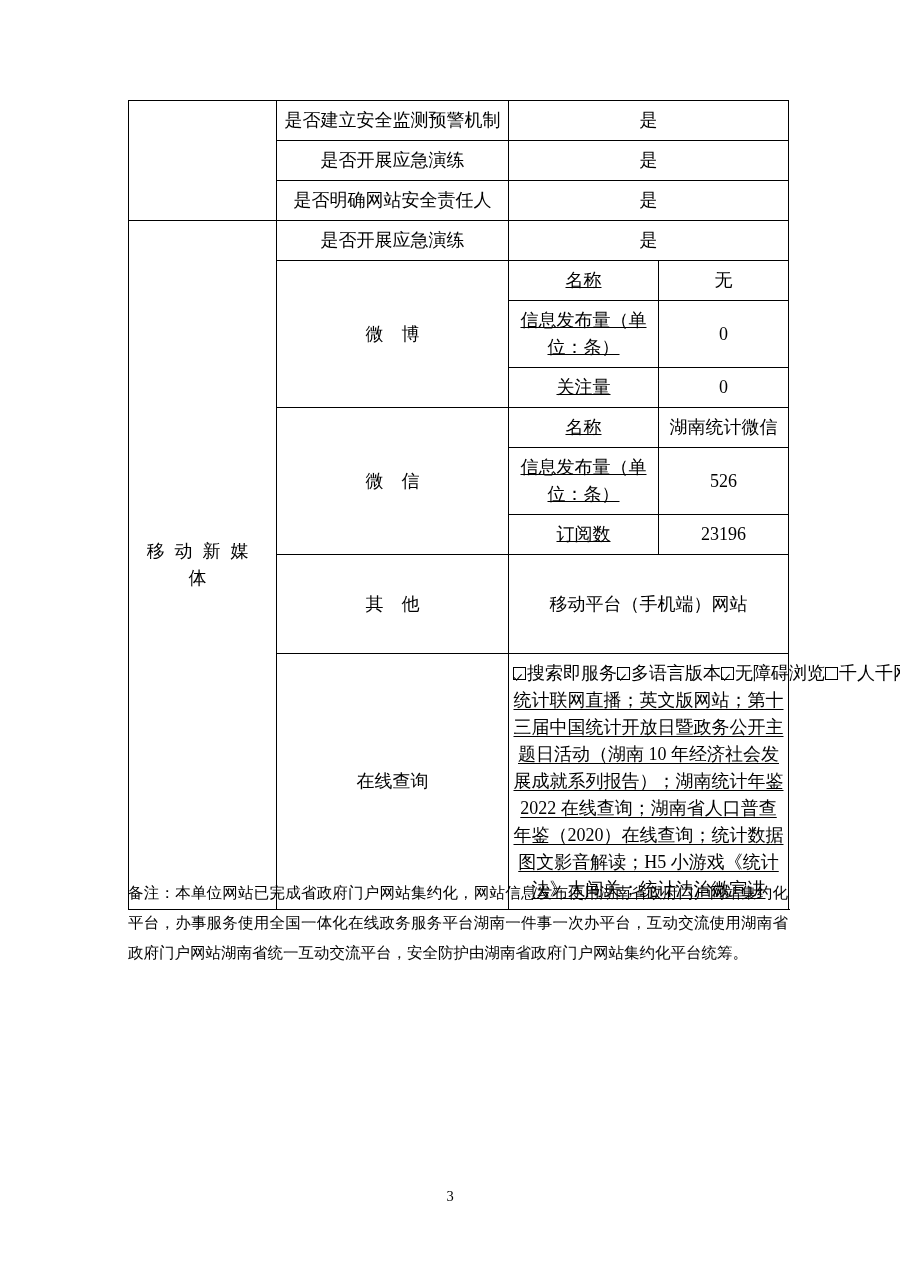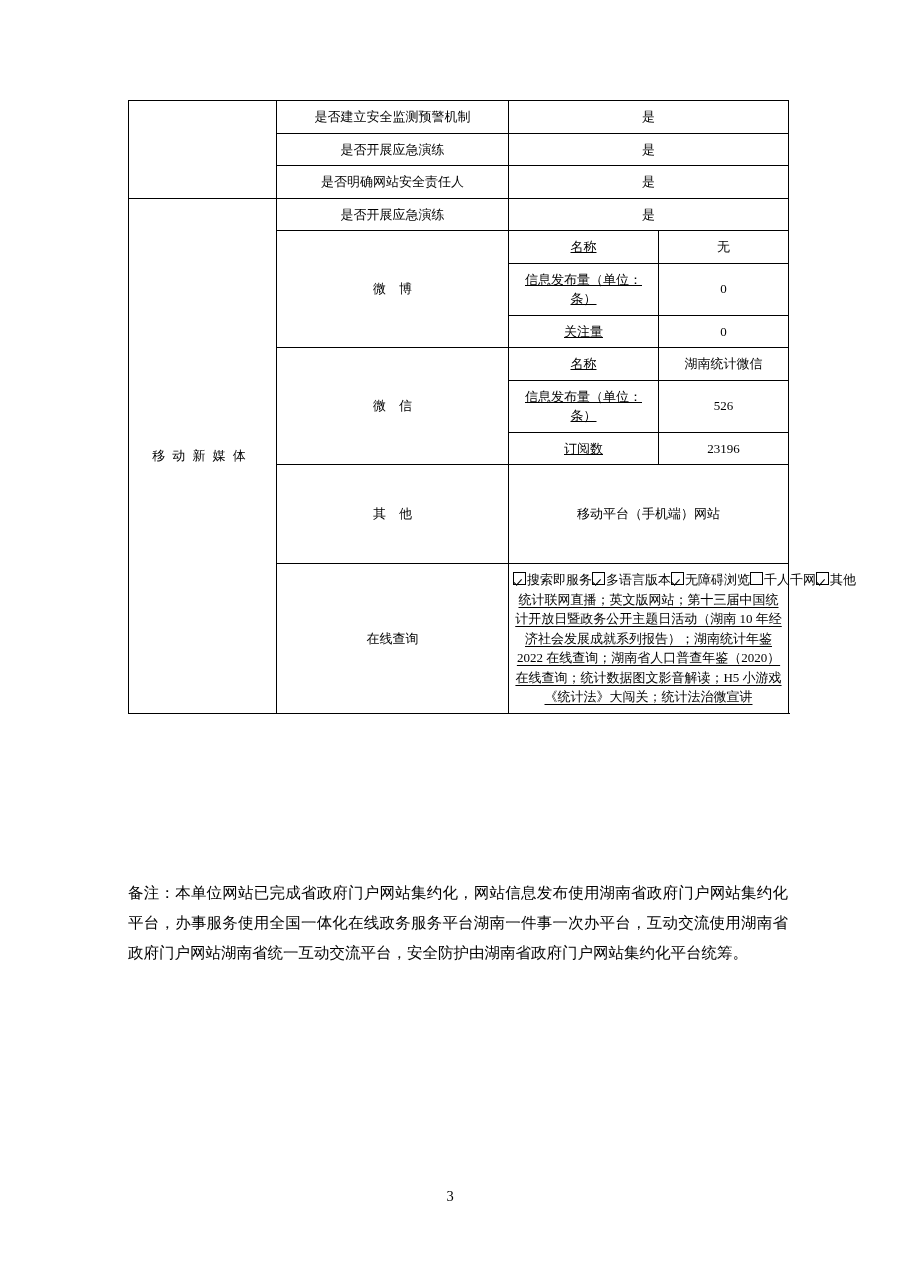--- a/index.html
+++ b/index.html
@@ -27,21 +27,21 @@
     left: 128px;
     top: 100px;
     width: 660px;
     border-collapse: collapse;
     table-layout: fixed;
   }
   .doc-table td {
     border: 1px solid #000000;
     text-align: center;
     vertical-align: middle;
-    font-size: 13px;
+    font-size: 18px;
     line-height: 1.5;
     padding: 6px 4px;
   }
   td.cat {
     width: 148px;
     text-align: center;
   }
   td.sub {
     width: 232px;
   }

